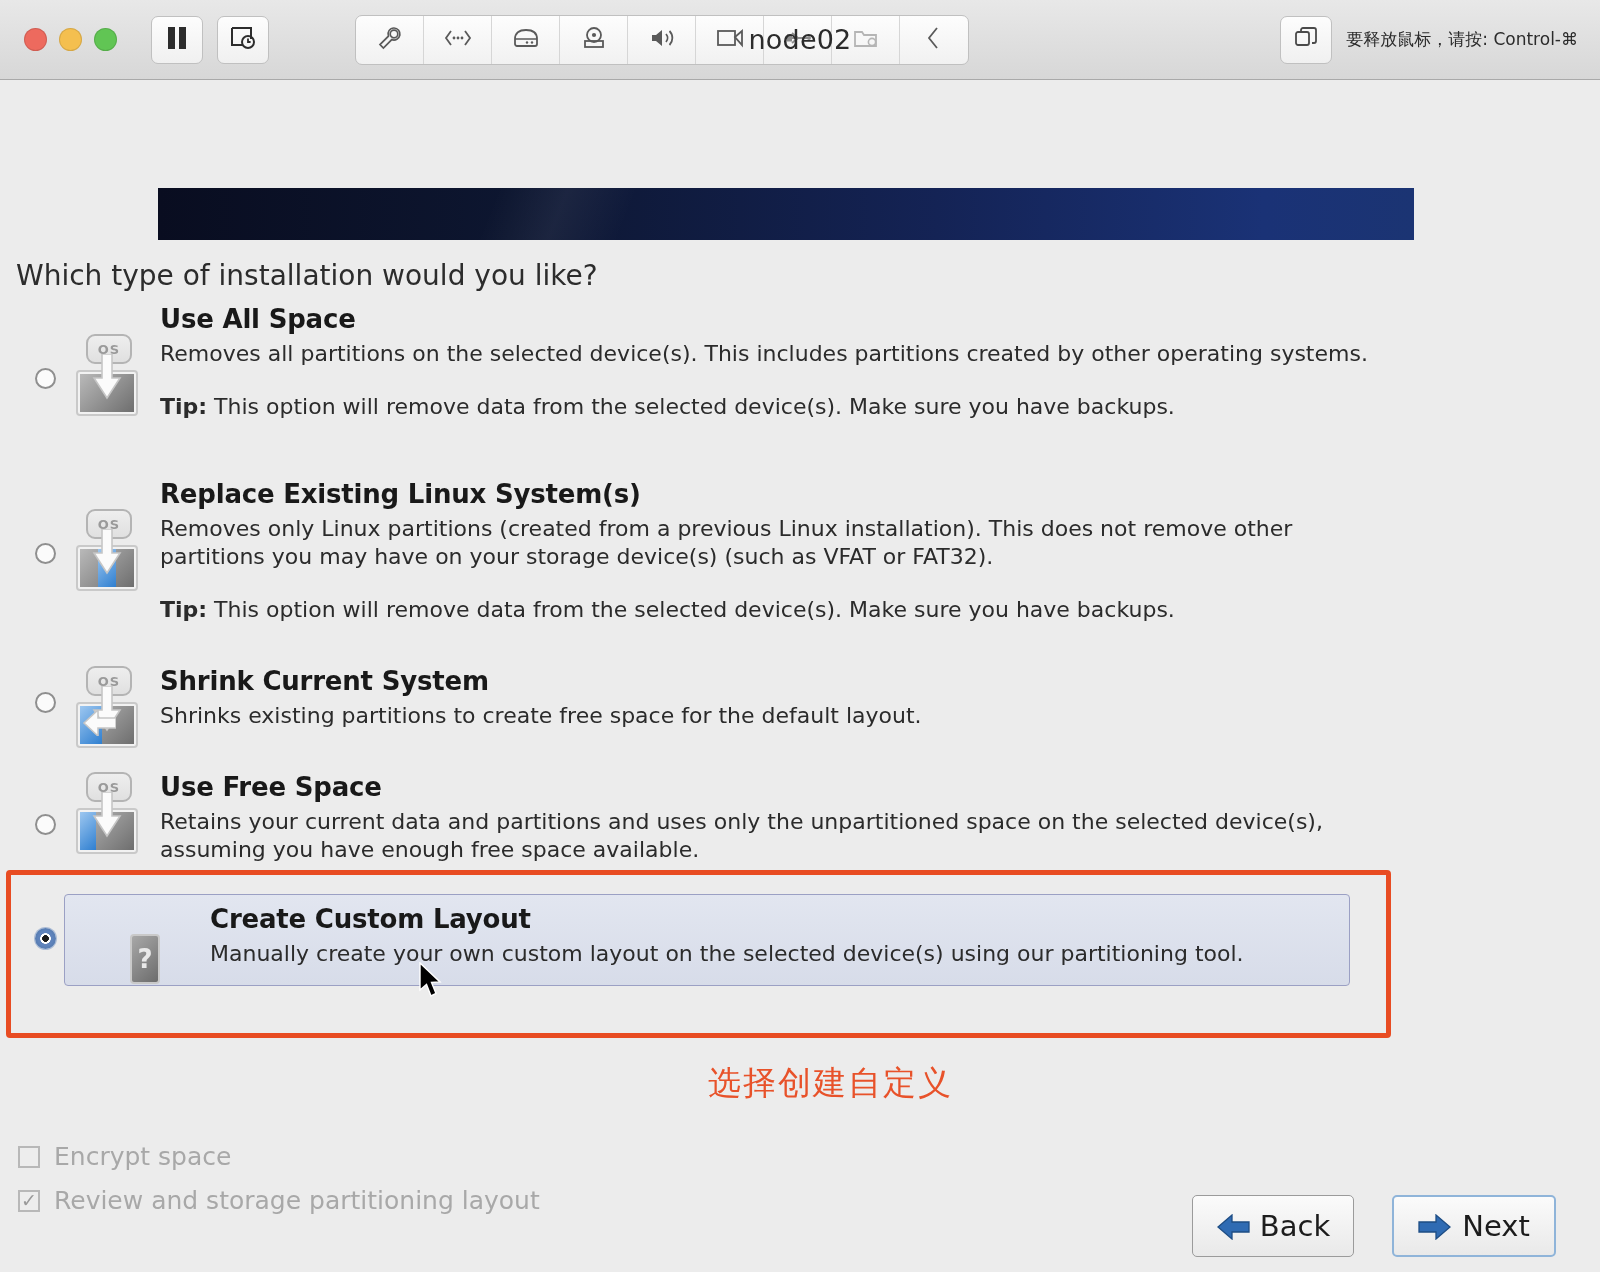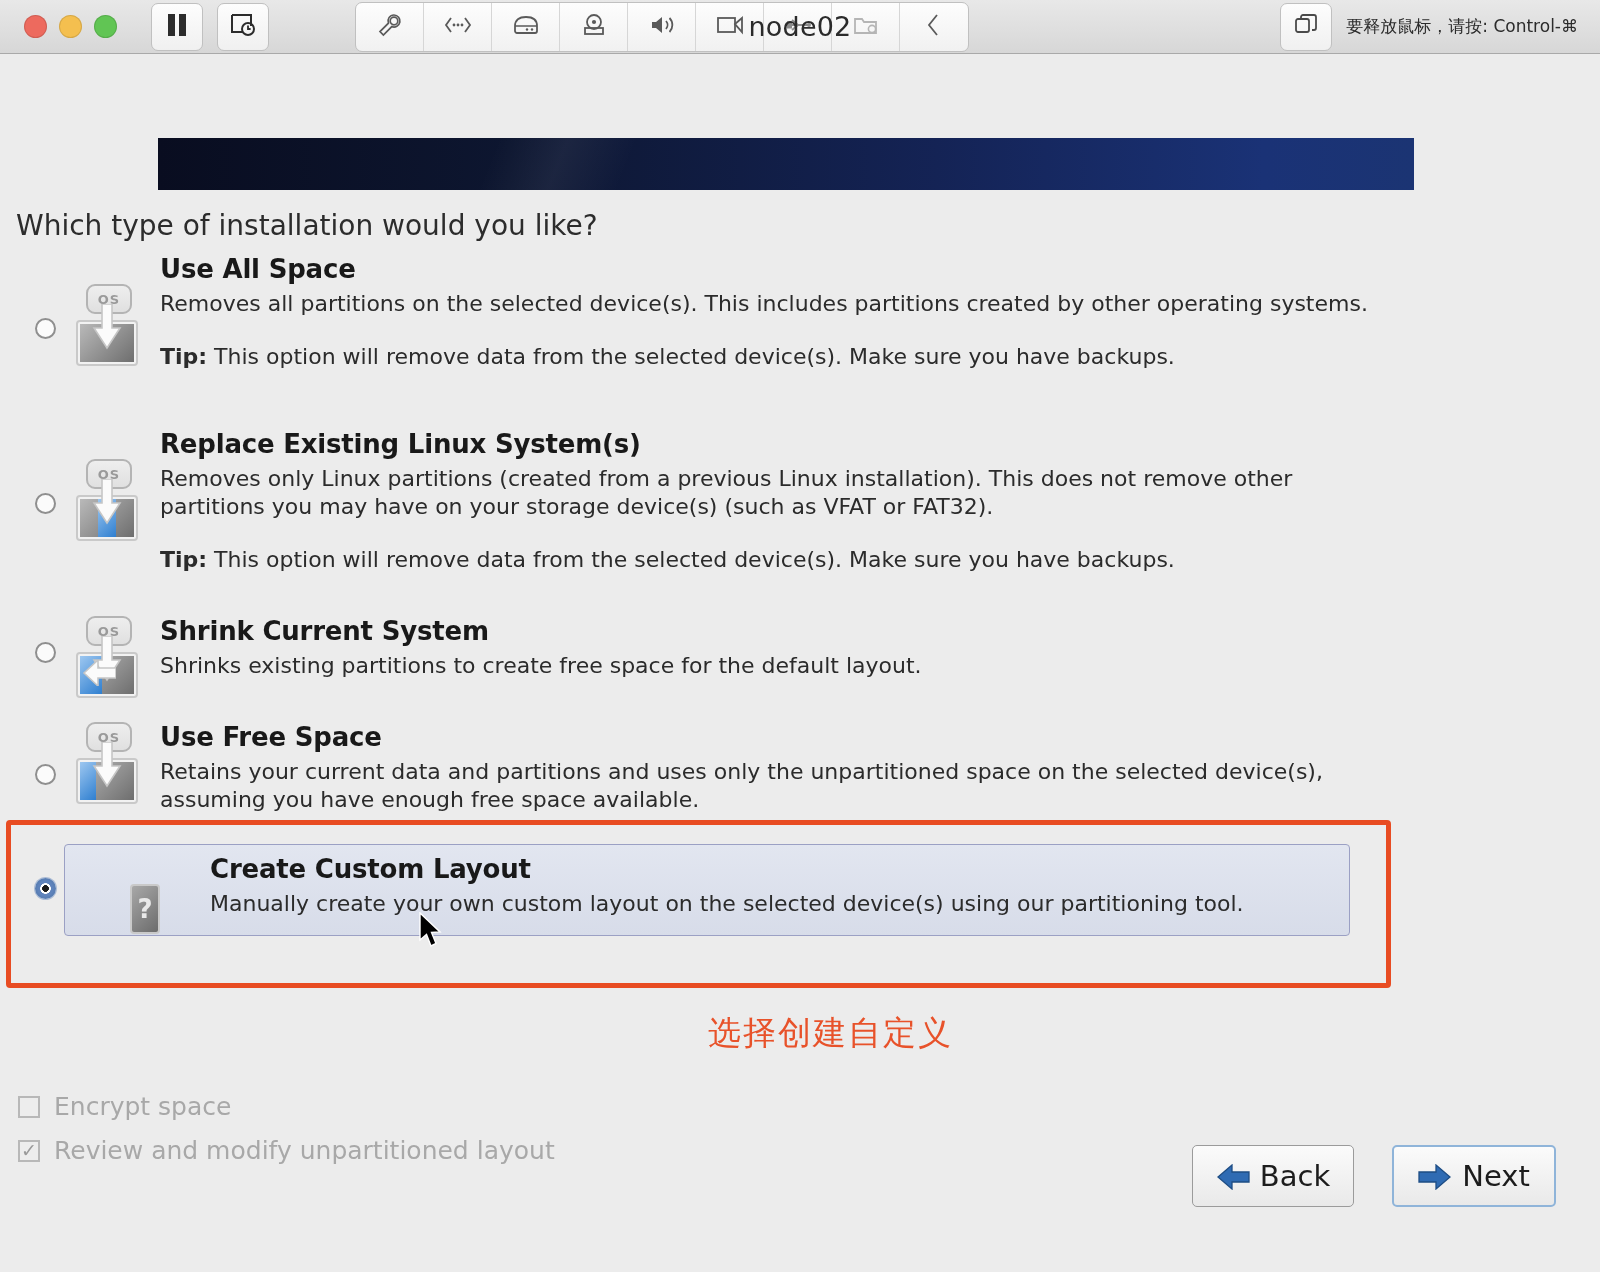--- a/index.html
+++ b/index.html
@@ -7,21 +7,21 @@
     width: 1600px; height: 1272px;
     overflow: hidden;
     font-family: "DejaVu Sans", "Liberation Sans", sans-serif;
     background: #ececec;
   }
   * { box-sizing: border-box; }
 
   
   #titlebar {
     position: relative;
-    width: 1600px; height: 54px;
+    width: 1600px; height: 80px;
     background: linear-gradient(to bottom, #e8e8e8 0%, #d7d7d7 100%);
     border-bottom: 1px solid #a9a9a9;
     display: flex; align-items: center;
   }
   .traffic { display: flex; align-items: center; gap: 12px; margin-left: 24px; }
   .tl-dot { width: 23px; height: 23px; border-radius: 50%; }
   .tl-red    { background: #ed6a5e; box-shadow: inset 0 0 0 1px rgba(0,0,0,.12); }
   .tl-yellow { background: #f4bf4f; box-shadow: inset 0 0 0 1px rgba(0,0,0,.12); }
   .tl-green  { background: #61c554; box-shadow: inset 0 0 0 1px rgba(0,0,0,.12); }
 
@@ -58,20 +58,21 @@
     position: absolute; right: 22px; top: 0; bottom: 0;
     display: flex; align-items: center; gap: 14px;
   }
   #release-hint { font-size: 17px; color: #2b2b2b; white-space: nowrap; }
 
   
   #installer {
     position: relative;
     width: 1600px; height: 1024px;
     background: #ececec;
+    margin-top: 24px;
   }
   #banner {
     position: absolute; left: 158px; top: 84px;
     width: 1256px; height: 52px;
     background: linear-gradient(to right, #090d20 0%, #0d1630 28%, #142355 62%, #1a3276 88%, #1b3473 100%);
   }
   #banner-sheen {
     position:absolute; left: 330px; top:0; width: 140px; height:100%;
     background: linear-gradient(to right, rgba(255,255,255,0) 0%, rgba(255,255,255,.06) 50%, rgba(255,255,255,0) 100%);
     transform: skewX(-22deg);
@@ -455,21 +456,21 @@
   <div class="cbrow" style="left:18px; top:1038px;">
     <div class="cbox">
         <span></span>
       </div>
     <div class="cblabel">Encrypt space</div>
   </div>
   <div class="cbrow" style="left:18px; top:1082px;">
     <div class="cbox">
         <span>✓</span>
       </div>
-    <div class="cblabel">Review and modify unpartitioned layout</div>
+    <div class="cblabel">Review and storage partitioning layout</div>
   </div>
 
   <div class="navbtn" id="btn-next" style="left:1392px; top:1091px; width:164px;">
     <span class="nav-arrow">
       <svg width="34" height="26" viewBox="0 0 34 26">
           <path d="M1 8 h17 v-7 L32 13 L18 25 v-7 H1z" fill="#2f6bb3" stroke="#1e4d84" stroke-width="1.3"></path>
         </svg>
     </span>
     <span>Next</span>
   </div>

